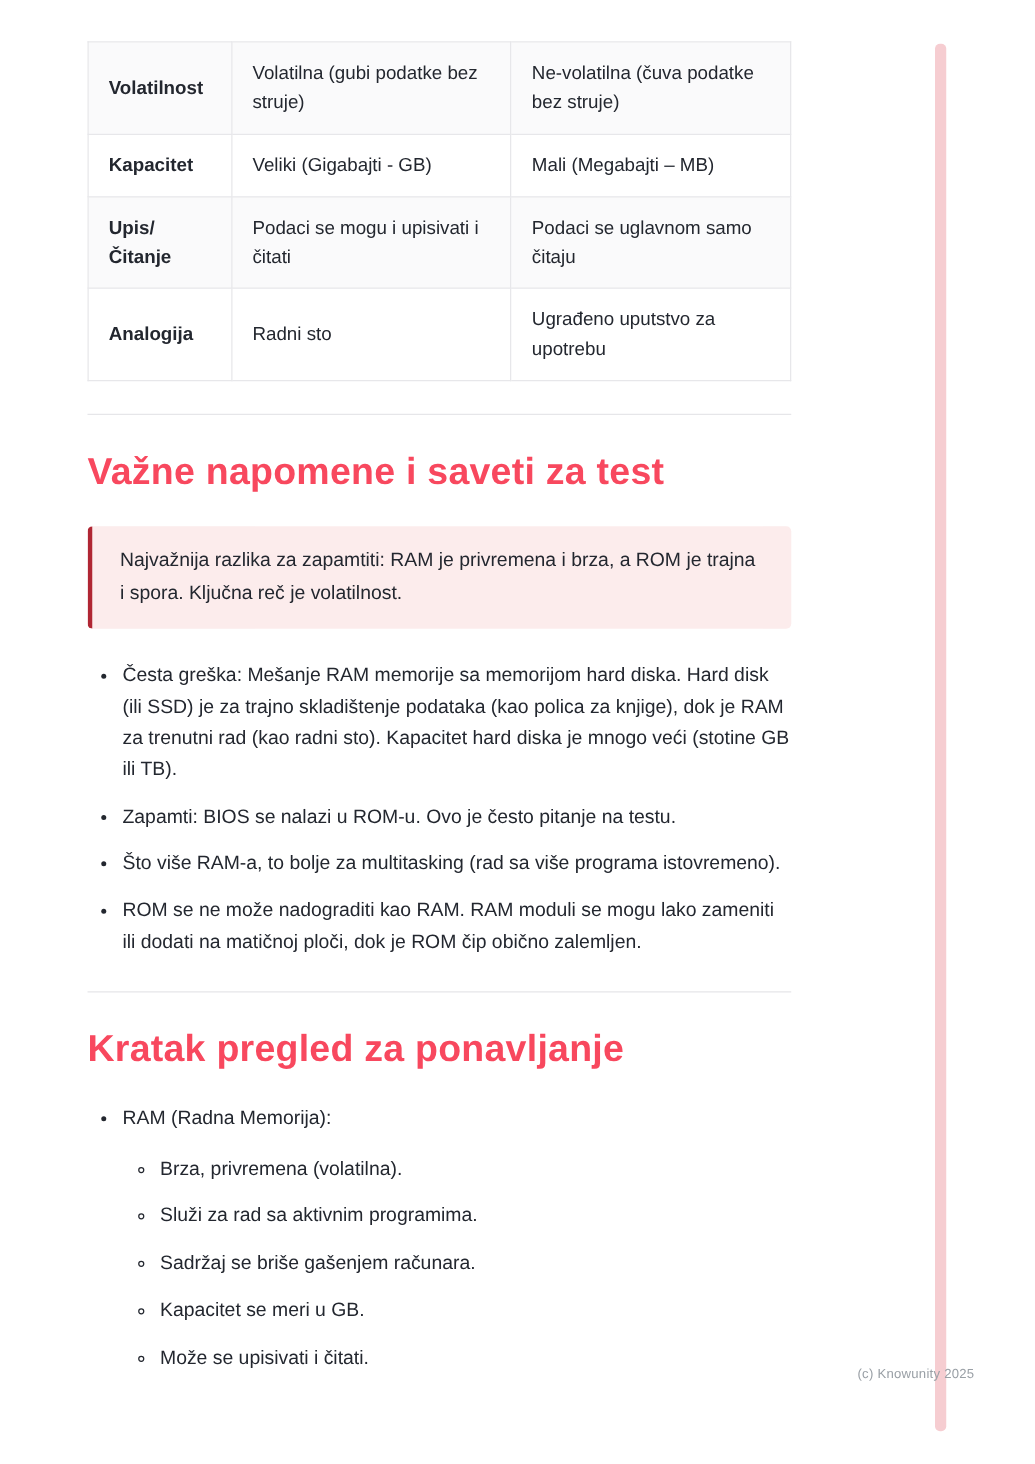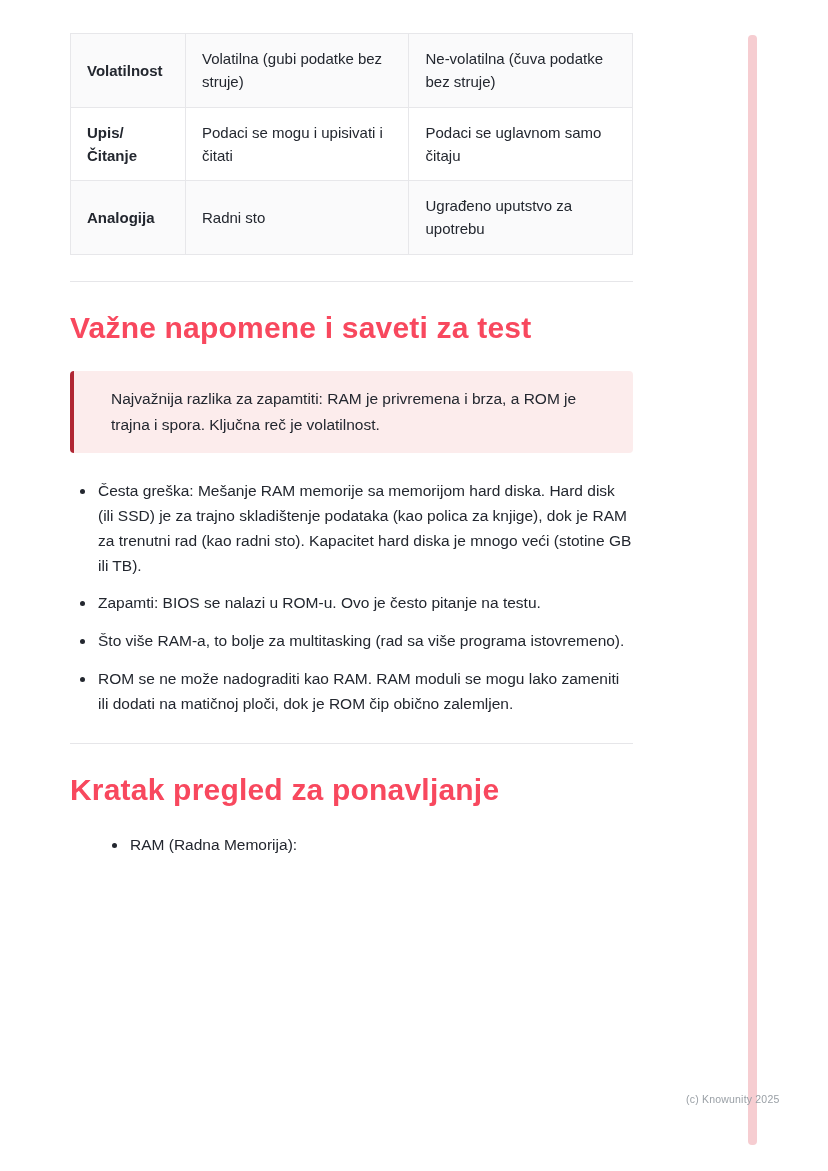--- a/index.html
+++ b/index.html
@@ -35,30 +35,30 @@
 
   h2.sec-heading{
     color:var(--heading);font-size:30px;line-height:1.3;font-weight:700;
     margin:6px 0 24px 0;letter-spacing:.2px;
   }
 
   .callout{
     background:var(--callout-bg);
     border-left:4px solid var(--callout-border);
     border-radius:4px;
-    padding:15px 37px;
+    padding:15px 22px;
     margin:14px 0 26px 0;
   }
   .callout p{font-size:15.5px;line-height:1.7;}
 
   ul.bullets{list-style:disc outside;margin:0 0 26px 0;padding-left:26px;}
   ul.bullets > li{margin-bottom:13px;padding-left:2px;}
 
   ul.review{list-style:disc outside;margin:0;padding-left:26px;}
-  ul.review > li{margin-bottom:12px;padding-left:2px;margin-left:32px;}
+  ul.review > li{margin-bottom:12px;padding-left:2px;}
   ul.sub-list{list-style:circle outside;margin:16px 0 0 0;padding-left:28px;}
   ul.sub-list > li{margin-bottom:13px;padding-left:2px;}
 
   .stripe{
     position:absolute;top:35px;right:71px;width:9px;height:1110px;
     background:var(--stripe);border-radius:4px;z-index:1;
   }
   .watermark{
     position:absolute;left:686px;top:1045px;z-index:2;
     font-size:10.5px;color:var(--muted);letter-spacing:.2px;margin-top:46px;
@@ -69,20 +69,25 @@
 
 <div class="page">
   <div class="content">
 
     <table class="cmp">
       <tbody>
           <tr>
             <td class="label-cell">Volatilnost</td>
             <td class="val-cell"><strong>Volatilna</strong><span> (gubi podatke bez struje)</span></td>
             <td class="val-cell"><strong>Ne-volatilna</strong><span> (čuva podatke bez struje)</span></td>
+          </tr>
+          <tr>
+            <td class="label-cell">Kapacitet</td>
+            <td class="val-cell"><span>Veliki (Gigabajti - GB)</span></td>
+            <td class="val-cell"><span>Mali (Megabajti – MB)</span></td>
           </tr>
           <tr>
             <td class="label-cell">Upis/ Čitanje</td>
             <td class="val-cell"><span>Podaci se mogu i upisivati i čitati</span></td>
             <td class="val-cell"><span>Podaci se uglavnom samo čitaju</span></td>
           </tr>
           <tr>
             <td class="label-cell">Analogija</td>
             <td class="val-cell"><span>Radni sto</span></td>
             <td class="val-cell"><span>Ugrađeno uputstvo za upotrebu</span></td>
@@ -103,20 +108,26 @@
         <li><strong>Zapamti:</strong><span> BIOS se nalazi u ROM-u. Ovo je često pitanje na testu.</span></li>
         <li><span>Što više RAM-a, to bolje za multitasking (rad sa više programa istovremeno).</span></li>
         <li><span>ROM se ne može nadograditi kao RAM. RAM moduli se mogu lako zameniti ili dodati na matičnoj ploči, dok je ROM čip obično zalemljen.</span></li>
       </ul>
 
     <hr class="divider">
 
     <h2 class="sec-heading">Kratak pregled za ponavljanje</h2>
 
     <ul class="review">
-        <li><strong>RAM (Radna Memorija):</strong></li>
+        <li><strong>RAM (Radna Memorija):</strong><ul class="sub-list">
+            <li>Brza, privremena (volatilna).</li>
+            <li>Služi za rad sa aktivnim programima.</li>
+            <li>Sadržaj se briše gašenjem računara.</li>
+            <li>Kapacitet se meri u GB.</li>
+            <li>Može se upisivati i čitati.</li>
+          </ul></li>
       </ul>
 
   </div>
 
   <div class="stripe"></div>
   <div class="watermark">(c) Knowunity 2025</div>
 </div>
 
 </body></html>

